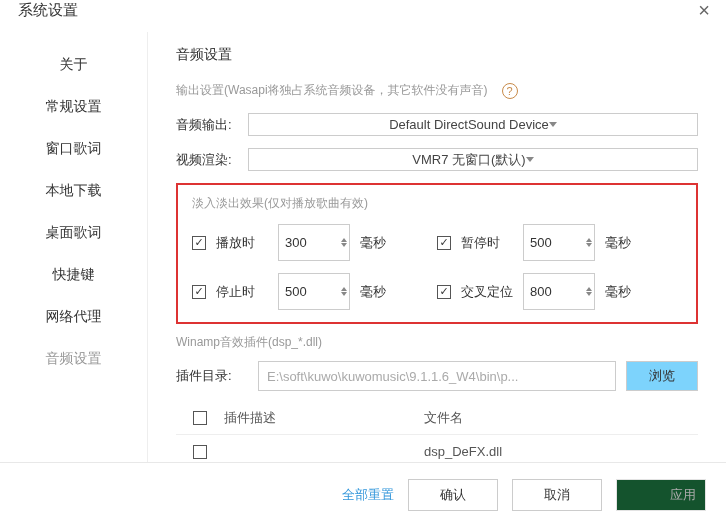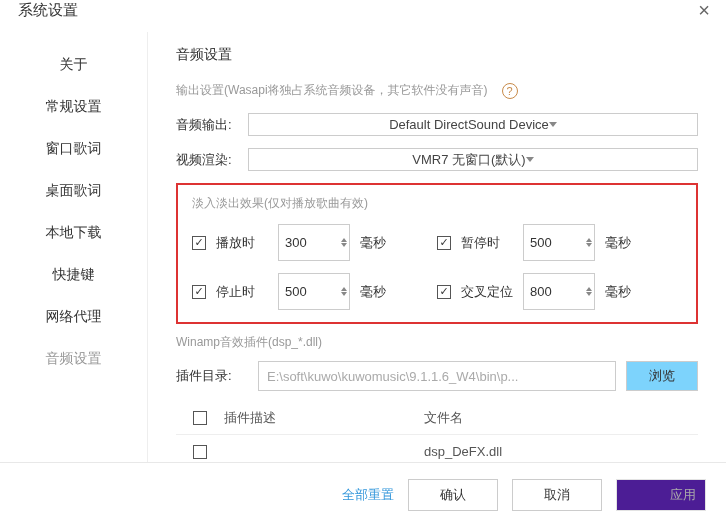--- a/index.html
+++ b/index.html
@@ -49,37 +49,37 @@
 .thead,.trow { display:flex; align-items:center; height:34px; border-bottom:1px solid #f3f3f3; }
 .thead{border-bottom:1px solid #eee;}
 .col-chk{width:48px; display:flex; justify-content:center;}
 .col-desc{width:200px;}
 .col-file{flex:1;}
 .tcell{color:#555;}
 
 .footer { position:absolute; bottom:0; left:0; right:0; height:64px; border-top:1px solid #e8e8e8; display:flex; align-items:center; justify-content:flex-end; gap:14px; padding:0 20px; background:#fff; }
 .link-btn { color:#3397db; cursor:pointer; }
 .btn { width:90px; height:32px; border:1px solid #ccc; display:flex; align-items:center; justify-content:center; cursor:pointer; background:#fff; }
-.btn.disabled { background:#4c1d95; color:#aaa; border-color:#e3e3e3; cursor:default;padding-left:44px; }
+.btn.disabled { background:#14532d; color:#aaa; border-color:#e3e3e3; cursor:default;padding-left:44px; }
 </style>
 </head>
 <body>
 
 <div class="titlebar">
   <h1>系统设置</h1>
   <span class="close-x">×</span>
 </div>
 
 <div class="body">
   <div class="sidebar">
     <div class="sidebar-item">关于</div>
     <div class="sidebar-item">常规设置</div>
     <div class="sidebar-item">窗口歌词</div>
+    <div class="sidebar-item">本地下载</div>
     <div class="sidebar-item">桌面歌词</div>
-    <div class="sidebar-item">本地下载</div>
     <div class="sidebar-item">快捷键</div>
     <div class="sidebar-item">网络代理</div>
     <div class="sidebar-item active">音频设置</div>
   </div>
 
   <div class="main">
     <div class="section-title">音频设置</div>
 
     <div class="hint-row">
       <span class="hint">输出设置(Wasapi将独占系统音频设备，其它软件没有声音)</span>

